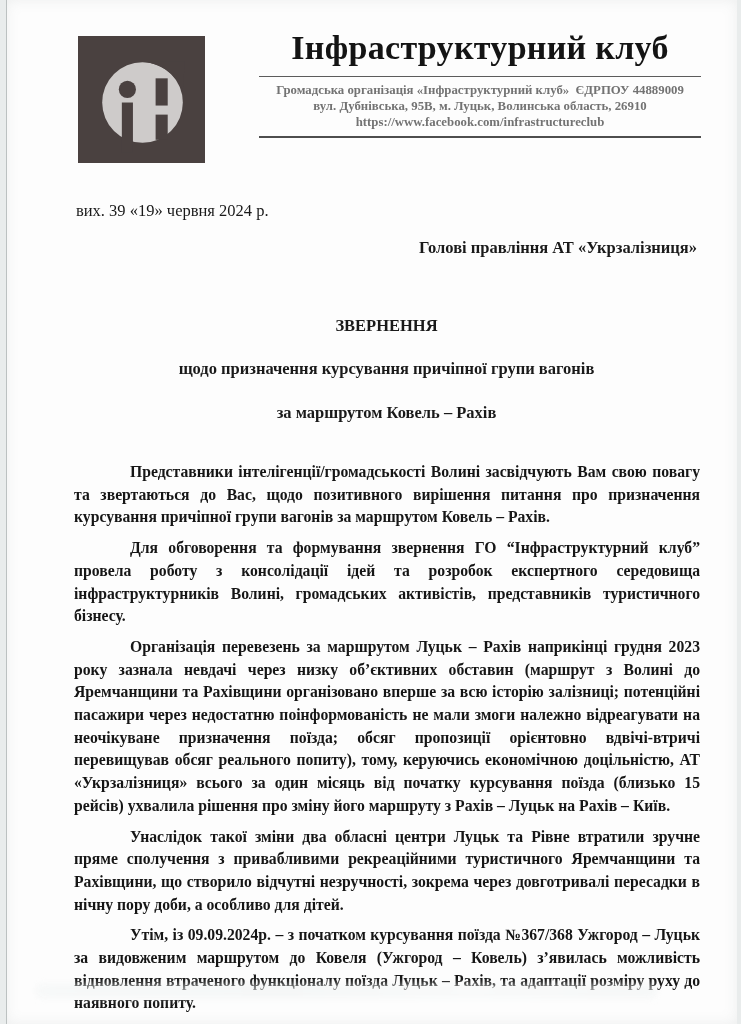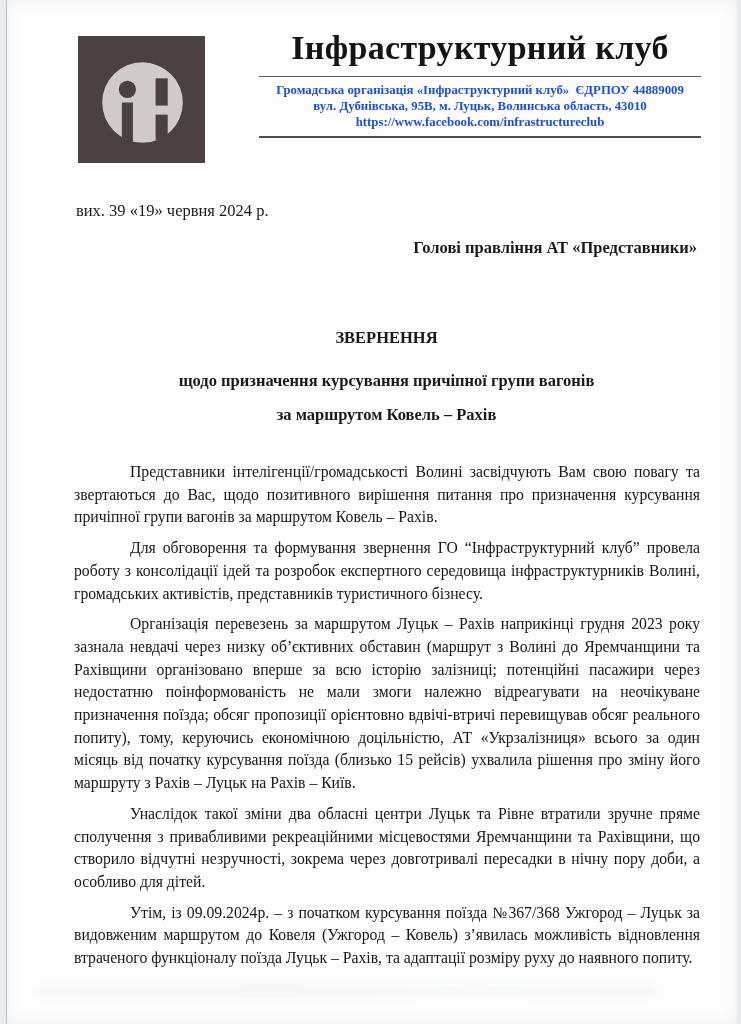--- a/index.html
+++ b/index.html
@@ -26,43 +26,43 @@
   .header-right{position:absolute;left:253px;top:28px;width:442px;}
   .org-title{
     font-size:34px;font-weight:bold;text-align:center;line-height:40px;
     letter-spacing:.3px;margin:0;color:#141414;
   }
   .rule{height:0;border-top:1.6px solid #5c5c5c;margin-top:8px;}
   .rule.thick{border-top-width:2px;border-color:#4e4e4e;margin-top:6px;}
   .org-lines{margin-top:5px;}
   .org-line{
     font-size:12.8px;font-weight:bold;text-align:center;line-height:16px;
-    color:#1d4ed8;white-space:pre-wrap;
+    color:#737373;white-space:pre-wrap;
   }
 
   
   .ref{position:absolute;left:70px;top:201px;font-size:16.5px;}
   .recipients{
     position:absolute;right:40px;top:238px;text-align:right;
     font-weight:bold;font-size:16.5px;line-height:20px;
   }
   .recipients .line2{margin-top:25px;}
 
   
-  .headings{position:absolute;left:70px;right:40px;top:328px;text-align:center;
+  .headings{position:absolute;left:70px;right:40px;top:316px;text-align:center;
     font-weight:bold;font-size:16.5px;line-height:19px;}
   .headings .subject{margin-top:24px;}
-  .headings .route{margin-top:15px;}
+  .headings .route{margin-top:25px;}
   .headings .salutation{margin-top:14px;}
 
   
   .letter-body{position:absolute;left:68px;right:37px;top:461px;}
   .letter-body p{
     margin:0 0 8px 0;font-size:15.7px;line-height:22.7px;
-    text-align:justify;text-indent:56px;color:#161616;
+    text-align:justify;text-indent:56px;color:#161616;font-weight:bold;
   }
   .scan-smudge{
     position:absolute;left:30px;right:80px;top:984px;height:14px;
     background:linear-gradient(90deg,#f2f5f5 0%,#eef2f2 40%,#f5f7f7 70%,#f0f3f3 100%);
     filter:blur(3px);opacity:.55;border-radius:6px;
   }
 </style>
 </head>
 <body>
 
@@ -80,41 +80,41 @@
         <rect class="glyph-dark" x="77" y="42" width="12" height="27"></rect>
         <rect class="glyph-dark" x="77" y="78" width="12" height="25"></rect>
       </svg>
     </div>
 
     <div class="header-right">
       <div class="org-title">Інфраструктурний клуб</div>
       <div class="rule"></div>
       <div class="org-lines">
         <div class="org-line">Громадська організація «Інфраструктурний клуб»  ЄДРПОУ 44889009</div>
-        <div class="org-line">вул. Дубнівська, 95В, м. Луцьк, Волинська область, 43010</div>
+        <div class="org-line">вул. Дубнівська, 95В, м. Луцьк, Волинська область, 26910</div>
         <div class="org-line">https://www.facebook.com/infrastructureclub</div>
       </div>
       <div class="rule thick"></div>
     </div>
 
     <div class="ref">вих. 39 «19» червня 2024 р.</div>
 
     <div class="recipients">
-      <div class="line1">Голові правління АТ «Представники»</div>
+      <div class="line1">Голові правління АТ «Укрзалізниця»</div>
     </div>
 
     <div class="headings">
       <div class="title">ЗВЕРНЕННЯ</div>
       <div class="subject">щодо призначення курсування причіпної групи вагонів</div>
       <div class="route">за маршрутом Ковель – Рахів</div>
     </div>
 
     <div class="letter-body">
       <p>Представники інтелігенції/громадськості Волині засвідчують Вам свою повагу та звертаються до Вас, щодо позитивного вирішення питання про призначення курсування причіпної групи вагонів за маршрутом Ковель – Рахів.</p>
       <p>Для обговорення та формування звернення ГО “Інфраструктурний клуб” провела роботу з консолідації ідей та розробок експертного середовища інфраструктурників Волині, громадських активістів, представників туристичного бізнесу.</p>
       <p>Організація перевезень за маршрутом Луцьк – Рахів наприкінці грудня 2023 року зазнала невдачі через низку об’єктивних обставин (маршрут з Волині до Яремчанщини та Рахівщини організовано вперше за всю історію залізниці; потенційні пасажири через недостатню поінформованість не мали змоги належно відреагувати на неочікуване призначення поїзда; обсяг пропозиції орієнтовно вдвічі-втричі перевищував обсяг реального попиту), тому, керуючись економічною доцільністю, АТ «Укрзалізниця» всього за один місяць від початку курсування поїзда (близько 15 рейсів) ухвалила рішення про зміну його маршруту з Рахів – Луцьк на Рахів – Київ.</p>
-      <p>Унаслідок такої зміни два обласні центри Луцьк та Рівне втратили зручне пряме сполучення з привабливими рекреаційними місцевостями Яремчанщини та Рахівщини, що створило відчутні незручності, зокрема через довготривалі пересадки в нічну пору доби, а особливо для дітей.</p>
+      <p>Унаслідок такої зміни два обласні центри Луцьк та Рівне втратили зручне пряме сполучення з привабливими рекреаційними туристичного Яремчанщини та Рахівщини, що створило відчутні незручності, зокрема через довготривалі пересадки в нічну пору доби, а особливо для дітей.</p>
       <p>Утім, із 09.09.2024р. – з початком курсування поїзда №367/368 Ужгород – Луцьк за видовженим маршрутом до Ковеля (Ужгород – Ковель) з’явилась можливість відновлення втраченого функціоналу поїзда Луцьк – Рахів, та адаптації розміру руху до наявного попиту.</p>
     </div>
 
     <div class="scan-smudge"></div>
   </div>
 </div>
 
 </body></html>

